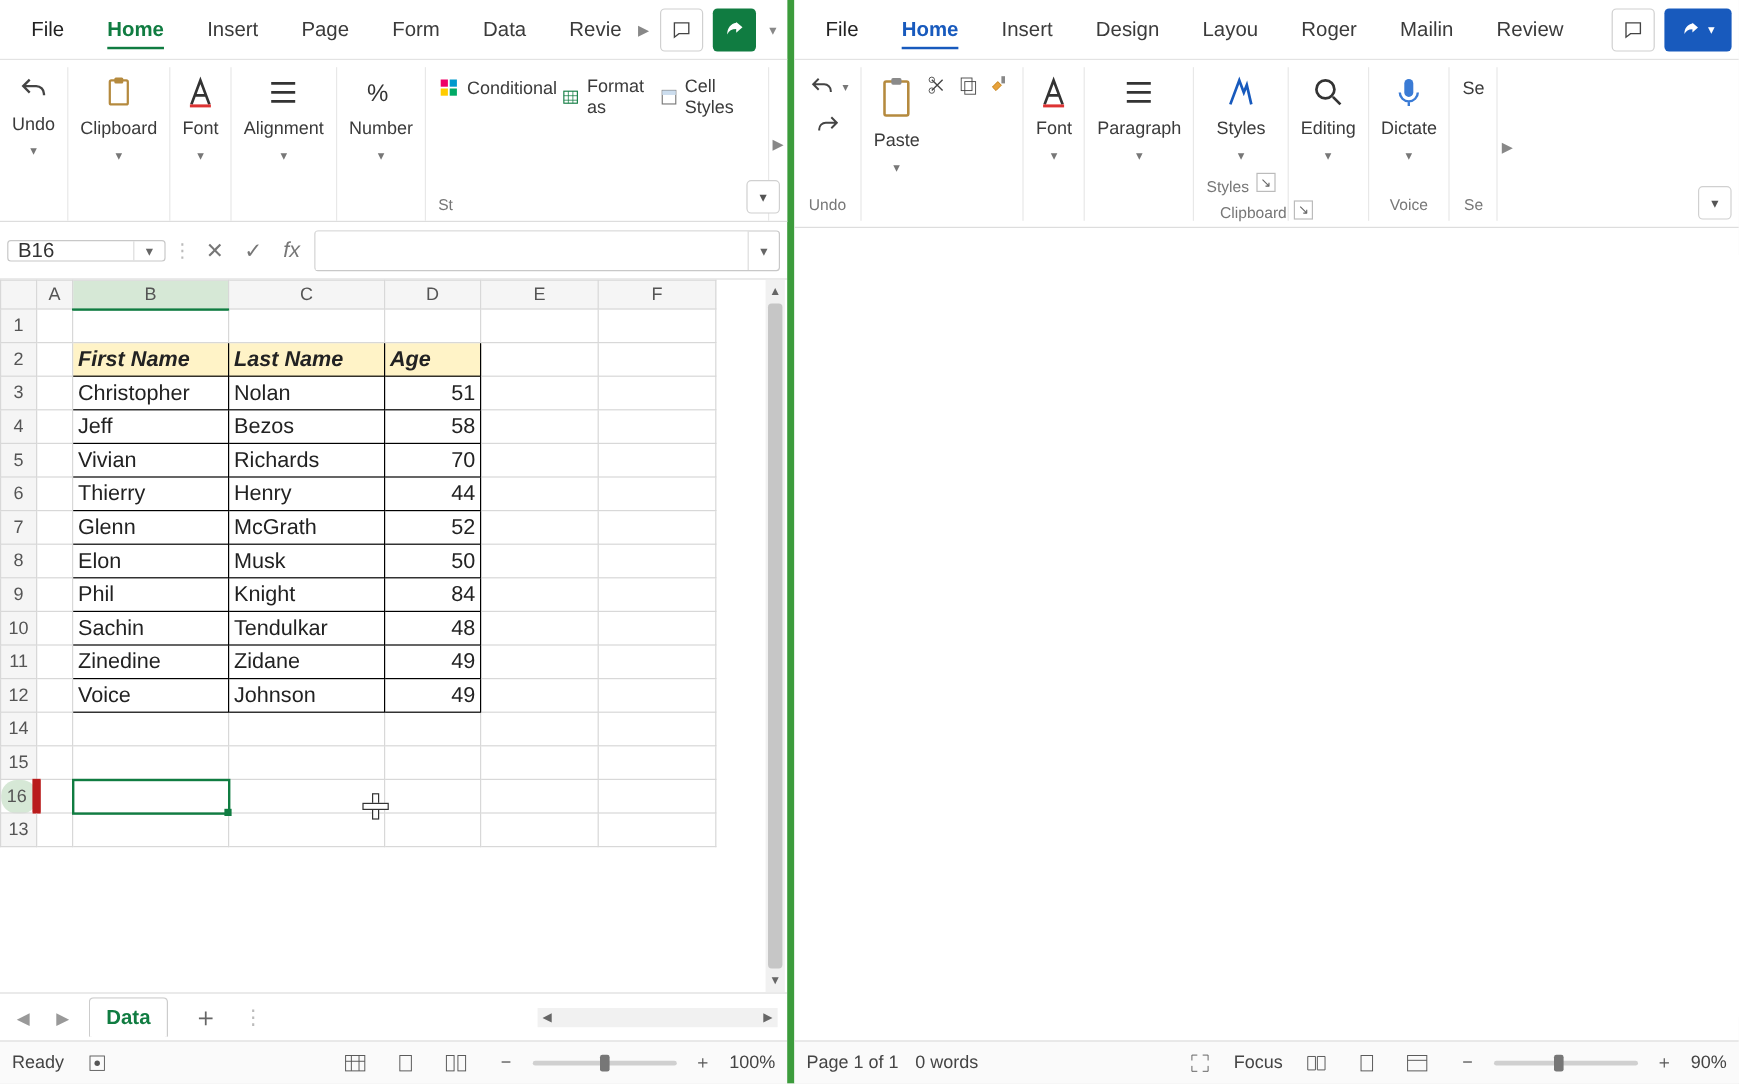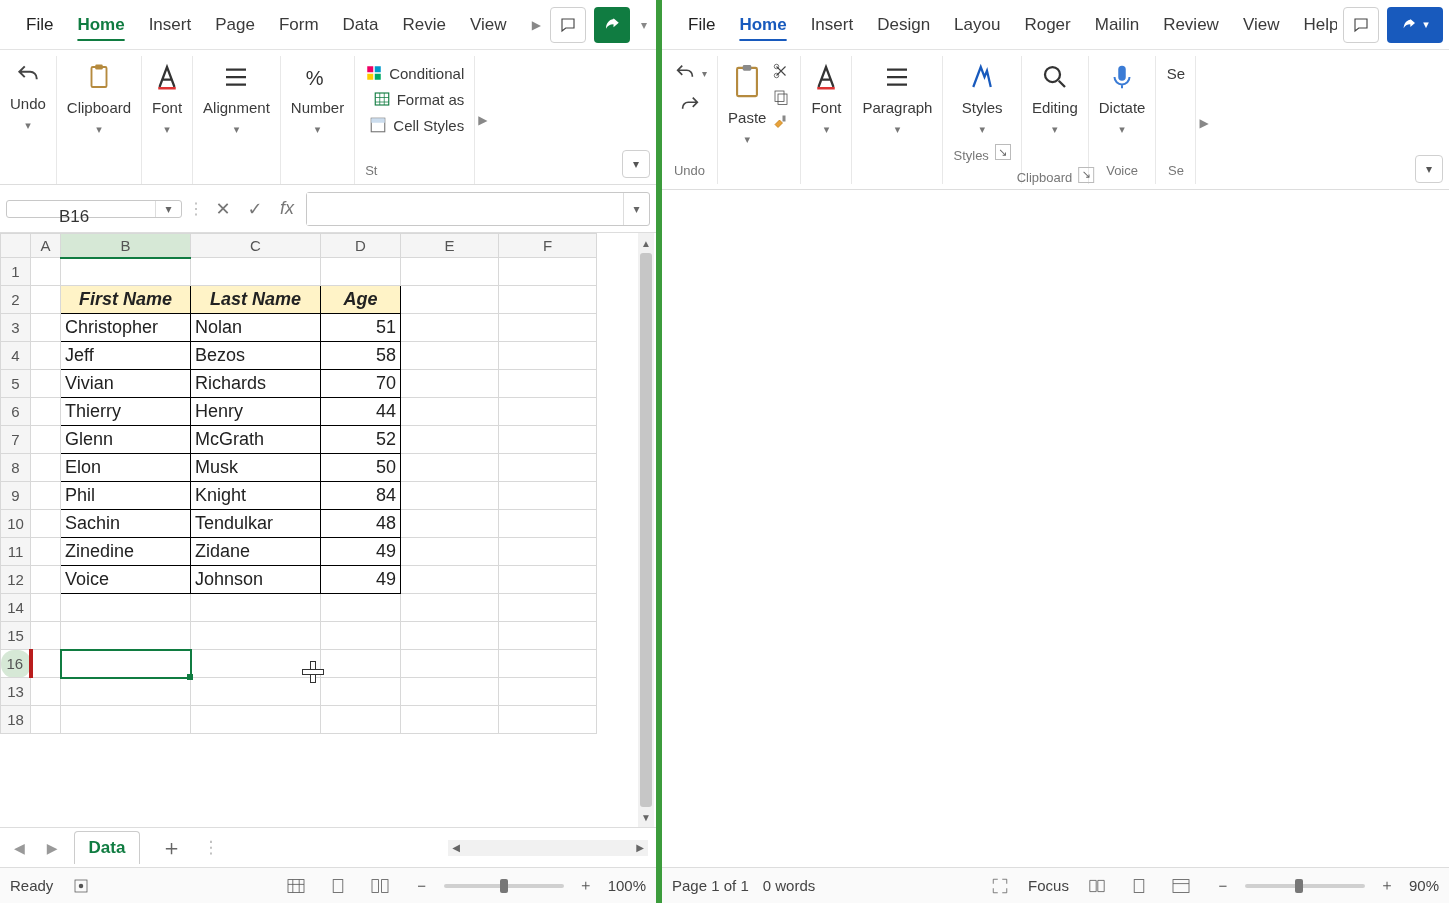--- a/index.html
+++ b/index.html
@@ -3,61 +3,61 @@
 <meta charset="utf-8">
 <style>
   * { box-sizing: border-box; margin: 0; padding: 0; font-family: "Segoe UI", Arial, sans-serif; }
   html, body { width: 1449px; height: 903px; background: #f0f0f0; overflow: hidden; }
   .splitwrap { display: flex; width: 100%; height: 100%; }
   .pane { height: 100%; display: flex; flex-direction: column; background: #fff; }
   .pane-left { width: 656px; }
   .pane-right { width: 793px; border-left: 6px solid #3c9c3c; }
   
   .tabsrow { height: 50px; display:flex; align-items:center; padding: 0 6px 0 16px; background:#fff; border-bottom:1px solid #e3e3e3; position:relative; }
-  .tabsrow .tabs { display:flex; gap:4px; overflow:hidden; flex:1; }
+  .tabsrow .tabs { display:flex; gap:16px; overflow:hidden; flex:1; }
   .tabsrow .tab { font-size:17px; color:#3b3b3b; padding:6px 10px; white-space:nowrap; cursor:default; }
   .tabsrow .tab.file { color:#222; }
   .pane-left .tabsrow .tab.active { text-decoration: underline; text-decoration-color:#107c41; text-decoration-thickness:3px; text-underline-offset:9px; color:#107c41; font-weight:600;}
   .pane-right .tabsrow .tab.active { text-decoration: underline; text-decoration-color:#185abd; text-decoration-thickness:3px; text-underline-offset:9px; color:#185abd; font-weight:600;}
   .tab-nav { font-size:12px; color:#888; padding:0 3px; align-self:center;}
   .right-buttons { display:flex; gap:8px; align-items:center; padding-left:6px;}
   .sq-btn { width:36px; height:36px; border:1px solid #d0d0d0; border-radius:4px; display:flex; align-items:center; justify-content:center; background:#fff; }
   .share-btn-green { background:#107c41; color:#fff; width:36px; height:36px; border-radius:4px; display:flex; align-items:center; justify-content:center;}
   .share-btn-blue  { background:#185abd; color:#fff; min-width:56px; height:36px; border-radius:4px; display:flex; align-items:center; gap:6px; justify-content:center;}
   
   .ribbon { display:flex; align-items:flex-start; gap:0; border-bottom:1px solid #ddd; background:#fff; position:relative; padding:6px 0 0 0;}
   .ribgroup { display:flex; flex-direction:column; align-items:center; justify-content:flex-start; padding:6px 10px; border-right:1px solid #e8e8e8; min-height:128px;}
   .ribgroup:last-child { border-right:none; }
   .ribgroup .iconcol { display:flex; flex-direction:column; align-items:center; gap:4px; }
   .ribgroup .label { font-size:15px; color:#3b3b3b; margin-top:4px; text-align:center; line-height:1.1;}
   .ribgroup .caret { font-size:11px; color:#777; margin-top:2px;}
   .ribgroup .grpname { font-size:13px; color:#777; margin-top:auto; padding-top:6px;}
-  .vstack { display:flex; flex-direction:column; gap:4px; align-items:flex-end;}
+  .vstack { display:flex; flex-direction:row; gap:4px; align-items:flex-start;}
   .styrow { display:flex; align-items:center; gap:6px; font-size:15px; color:#3b3b3b; padding:2px 0;}
   .collapse-rib { position:absolute; right:6px; bottom:6px; width:28px; height:28px; border:1px solid #d0d0d0; border-radius:4px; display:flex; align-items:center; justify-content:center; background:#fff; font-size:12px; color:#555;}
   
   .formula { display:flex; align-items:center; gap:6px; padding:6px 6px; border-bottom:1px solid #ddd; height:48px;}
-  .namebox { display:flex; align-items:flex-start; border:1px solid #c8c8c8; border-radius:3px; height:18px;padding-left:44px;}
+  .namebox { display:flex; align-items:center; border:1px solid #c8c8c8; border-radius:3px; height:18px;}
   .namebox input { width:104px; height:32px; border:none; font-size:17px; padding:0 8px; outline:none; background:transparent; color:#333;}
   .namebox .dd { width:26px; text-align:center; color:#666; font-size:12px; border-left:1px solid #ddd; height:100%; display:flex; align-items:center; justify-content:center;}
   .fx-btn { width:26px; height:26px; display:flex; align-items:center; justify-content:center; color:#777; font-size:18px;}
   .fx-input-wrap { flex:1; display:flex; align-items:center; border:1px solid #c8c8c8; border-radius:3px; height:34px; }
   .fx-input-wrap input { flex:1; height:32px; border:none; outline:none; font-size:16px; padding:0 8px;}
   .fx-input-wrap .dd { width:26px; text-align:center; color:#666; font-size:12px; border-left:1px solid #ddd; height:100%; display:flex; align-items:center; justify-content:center;}
   
   .gridwrap { flex:1; position:relative; overflow:hidden; }
   table.grid { border-collapse:collapse; table-layout:fixed; font-size:18px; color:#222;}
   table.grid th, table.grid td { border:1px solid #d8d8d8; }
   .colhead th { background:#f5f5f5; color:#555; font-weight:400; font-size:15px; text-align:center; height:24px;}
   .colhead th.sel { background:#d6e8d6; border-bottom:2px solid #107c41;}
   .rowhead { background:#f5f5f5; color:#555; font-weight:400; font-size:15px; text-align:center; width:30px;}
-  .rowhead.sel { background:#d6e8d6; border-right:4px solid #b91c1c;border-radius:13px;}
+  .rowhead.sel { background:#d6e8d6; border-right:7px solid #b91c1c;border-radius:13px;}
   td.cell { height:28px; padding:0 4px; vertical-align:middle;}
   .colA { width:30px; } .colB{width:130px;} .colC{width:130px;} .colD{width:80px;} .colE{width:98px;} .colF{width:98px;} .rh{width:30px;}
-  .hdrcell { background:#fff3c7; font-style:italic; font-weight:700; text-align:center; border:1px solid #000 !important;}
+  .hdrcell { background:#fff3c7; font-style:italic; font-weight:700; border:1px solid #000 !important;}
   .dcell { border:1px solid #000 !important; }
   .num { text-align:right; padding-right:6px;}
   .selcell { outline:2px solid #107c41; outline-offset:-1px; position:relative;}
   .selcell::after { content:""; position:absolute; right:-3px; bottom:-3px; width:6px; height:6px; background:#107c41;}
   .vscroll { position:absolute; right:2px; top:0; bottom:0; width:16px; background:#f1f1f1;}
   .vscroll .thumb { position:absolute; top:20px; bottom:20px; left:2px; right:2px; background:#c6c6c6; border-radius:3px;}
   .vscroll .arw { position:absolute; left:0; right:0; height:16px; display:flex; align-items:center; justify-content:center; font-size:10px; color:#666;}
   .vscroll .arw.up{top:2px;} .vscroll .arw.dn{bottom:2px;}
   
   .crosscur { position:absolute; left:302px; top:428px; width:20px; height:20px; pointer-events:none;}
@@ -375,29 +375,20 @@
             </tr>
             <tr>
               <th class="rowhead">13</th>
               <td class="cell"></td>
               <td class="cell"></td>
               <td class="cell"></td>
               <td class="cell"></td>
               <td class="cell"></td>
               <td class="cell"></td>
             </tr>
-            <tr>
-              <th class="rowhead">18</th>
-              <td class="cell"></td>
-              <td class="cell"></td>
-              <td class="cell"></td>
-              <td class="cell"></td>
-              <td class="cell"></td>
-              <td class="cell"></td>
-            </tr>
           </tbody>
       </table>
       <div class="crosscur"></div>
       <div class="vscroll">
         <div class="arw up">▲</div>
         <div class="thumb"></div>
         <div class="arw dn">▼</div>
       </div>
     </div>
 

